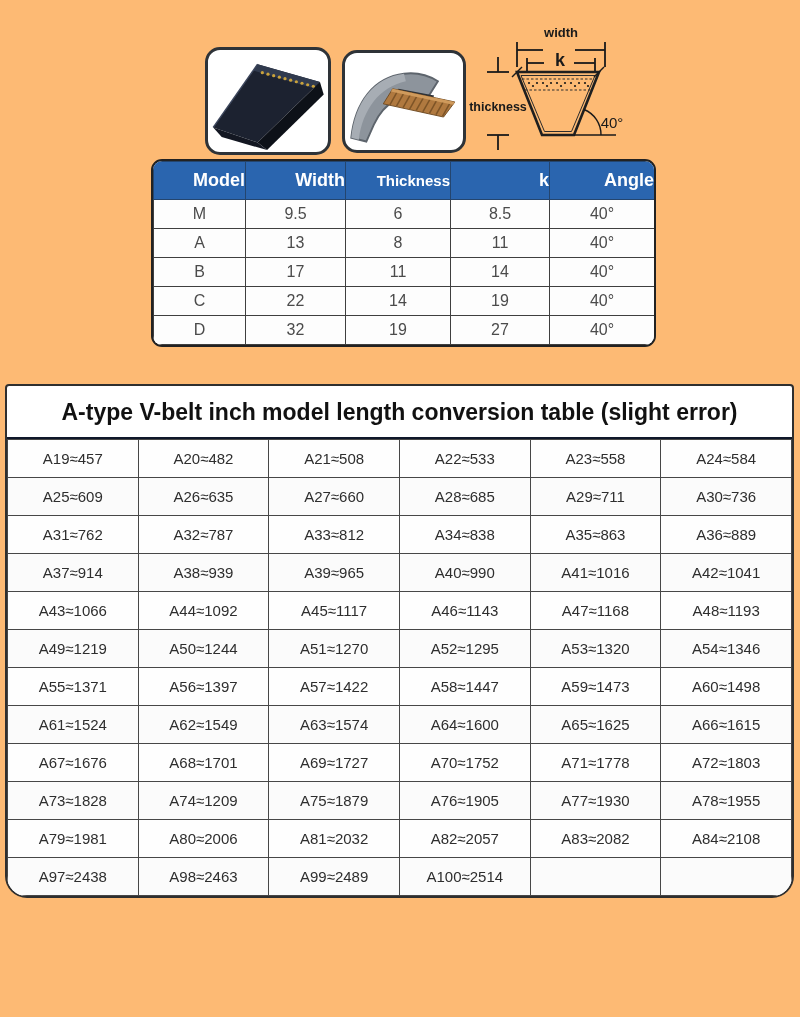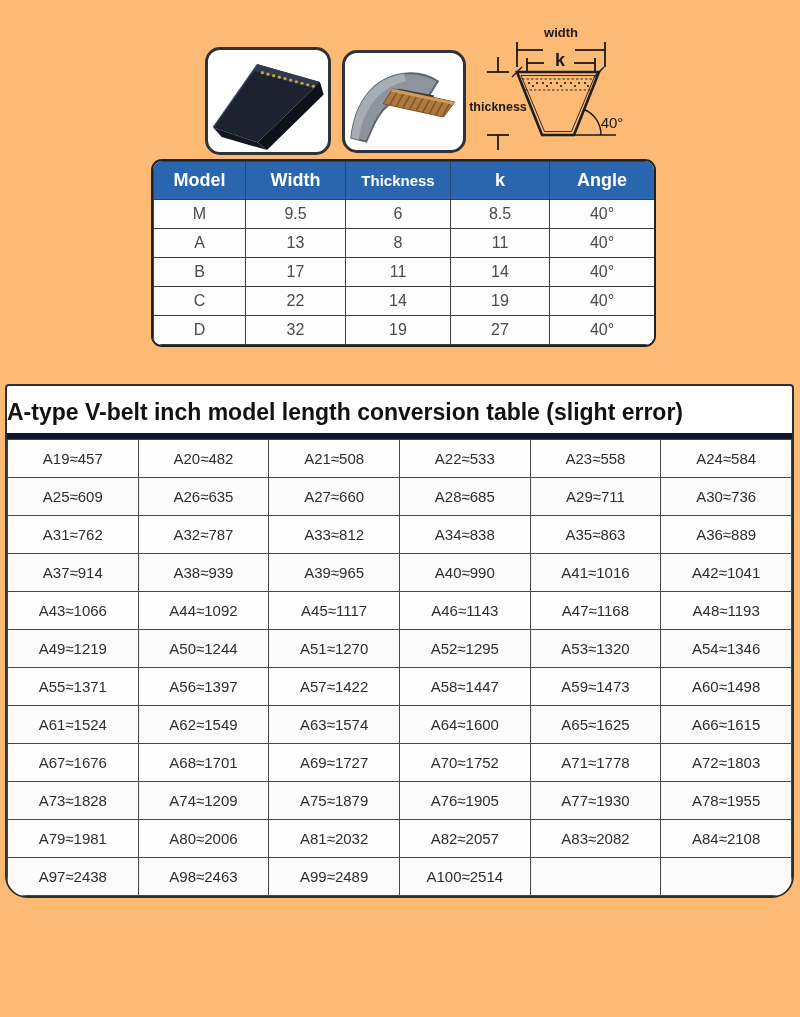--- a/index.html
+++ b/index.html
@@ -14,27 +14,27 @@
 
   
   .diagram { position:absolute; left:462px; top:20px; width:200px; height:138px; }
   .diagram svg { display:block; width:100%; height:100%; }
   .dlabel { font-family:"Liberation Sans", sans-serif; font-weight:bold; fill:#1a1a1a; }
   .dangle { font-family:"Liberation Sans", sans-serif; fill:#1a1a1a; }
 
   
   .spec-wrap { position:absolute; left:151px; top:159px; width:505px; border:2px solid #222; border-radius:11px; overflow:hidden; background:#fff; }
   .spec-table { width:100%; border-collapse:collapse; table-layout:fixed; }
-  .spec-table th { height:38px; background:#2a65af; color:#ffffff; font-size:18px; font-weight:bold; border:1px solid #24456e; }
+  .spec-table th { height:38px; background:#2a65af; color:#ffffff; font-size:18px; font-weight:bold; border:1px solid #24456e;text-align:right; }
   .spec-table th.small { font-size:15px; }
   .spec-table td { height:29px; text-align:center; font-size:16px; color:#4b4b4b; border:1px solid #3f3f3f; background:#fdfdfd; }
 
   
   .conv-wrap { position:absolute; left:5px; top:384px; width:789px; border:2px solid #2f2f2f; border-radius:4px 4px 22px 22px; overflow:hidden; background:#fff; }
-  .conv-title { height:53px; line-height:53px; font-size:23px; font-weight:bold; color:#111; border-bottom:6px solid #0f172a; letter-spacing:0px; }
+  .conv-title { height:53px; line-height:53px; text-align:center; font-size:23px; font-weight:bold; color:#111; border-bottom:2px solid #0f172a; letter-spacing:0px; }
   .conv-table { width:100%; border-collapse:collapse; table-layout:fixed; }
   .conv-table td { height:38px; text-align:center; font-size:15px; color:#2e2e2e; border:1px solid #474747; background:#fefefe; }
   .conv-table tr:nth-child(even) td { background:#fbfbfb; }
 </style>
 </head>
 <body>
 
 <div class="page">
 
   <div class="photo-frame photo1">

